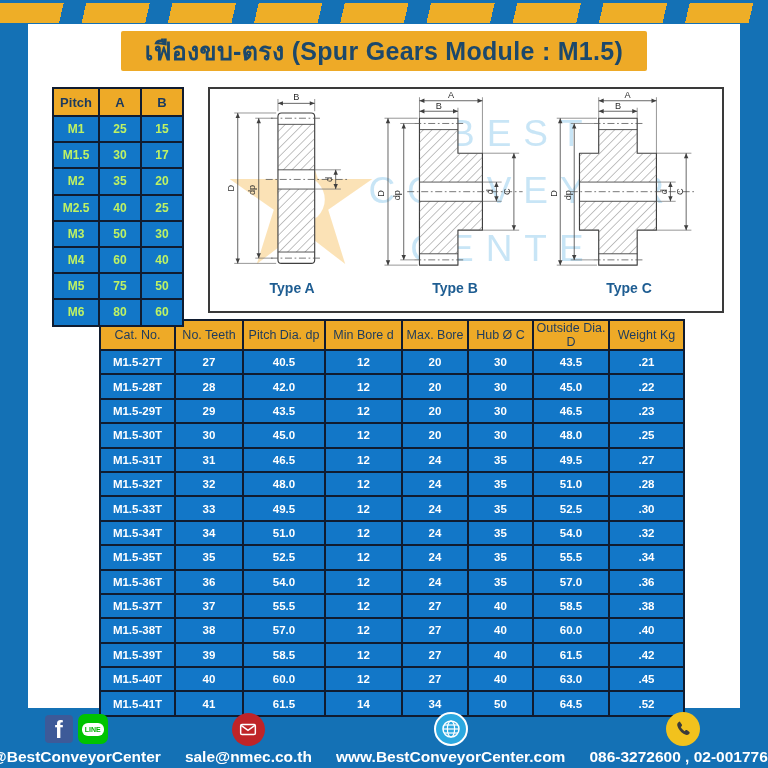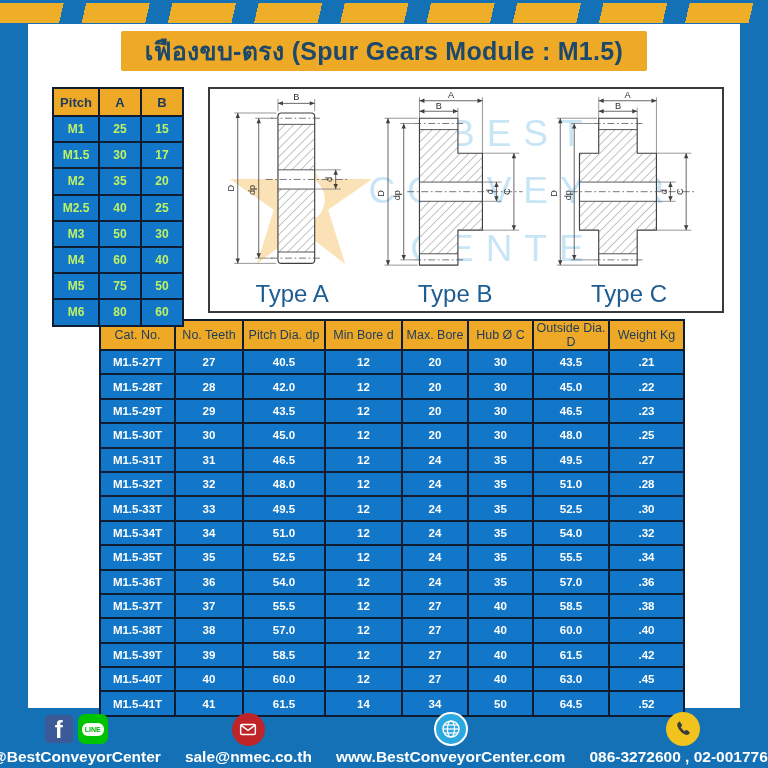--- a/index.html
+++ b/index.html
@@ -20,21 +20,21 @@
   .pitch-table td{background:#1277c8;color:#bef264;font-size:12px;font-weight:bold;height:24.2px;}
   .gear-table{width:584px;margin:6px 0 0 71px;table-layout:fixed;}
   .gear-table th{background:#eeaa27;color:#1c3a5e;font-size:12.5px;font-weight:normal;height:25px;}
   .gear-table td{background:#1277c8;color:#ffffff;font-size:11.5px;font-weight:bold;height:22.4px;}
   
   .upper{display:flex;margin:16px 16px 0 24px;height:226px;}
   .drawings-box{flex:1;margin-left:24px;border:2px solid #3a3a3a;position:relative;
     display:flex;justify-content:space-evenly;align-items:flex-start;padding-top:3px;overflow:hidden;}
   .drawing{display:flex;flex-direction:column;align-items:center;position:relative;z-index:1;}
   .gear-svg{height:188px;}
-  .type-label{font-size:24px;font-weight:normal;color:#1e5d92;margin-top:0;}
+  .type-label{font-size:14px;font-weight:bold;color:#1e5d92;margin-top:0;}
   .outline{fill:#ffffff;stroke:#3f3f3f;stroke-width:1.3;stroke-linejoin:round;}
   .thin{stroke:#3f3f3f;stroke-width:1;fill:none;}
   .ext{stroke:#6a6a6a;stroke-width:.8;fill:none;}
   .dim{stroke:#3f3f3f;stroke-width:.9;fill:none;}
   .cl{stroke:#555;stroke-width:.9;fill:none;stroke-dasharray:8 3 2 3;}
   .dimtxt{font-size:10.5px;fill:#2e2e2e;font-family:"Liberation Sans",sans-serif;}
   .wm-text{position:absolute;left:23%;right:1%;top:16px;text-align:center;z-index:0;
     color:rgba(88,175,229,.33);font-weight:normal;font-size:37px;letter-spacing:12px;line-height:1.55;}
   .wm-logo{position:absolute;left:6px;top:18px;z-index:0;opacity:.32;}
   

